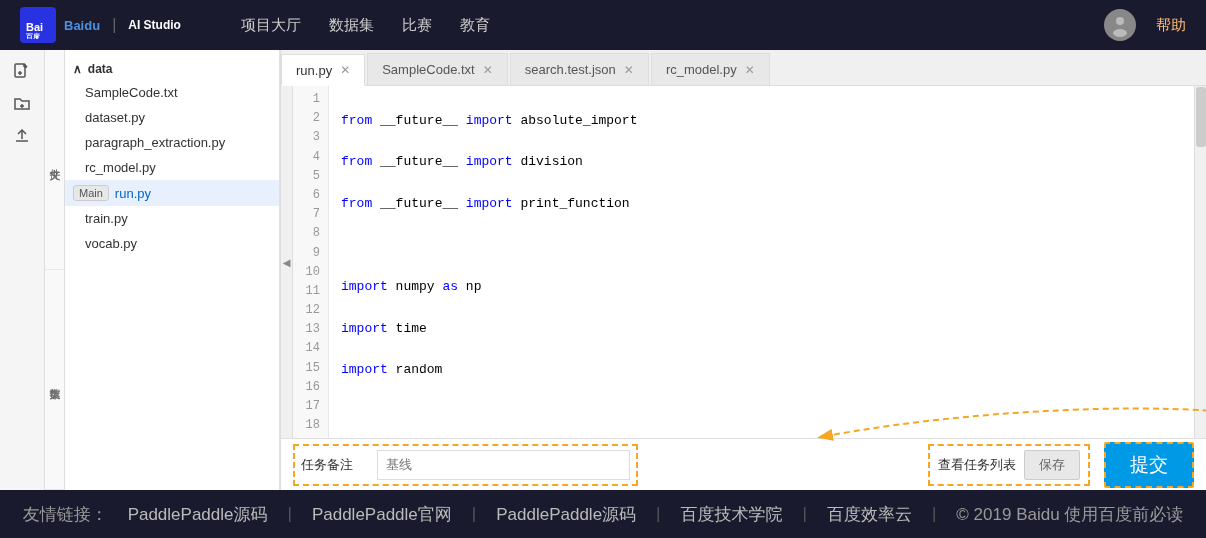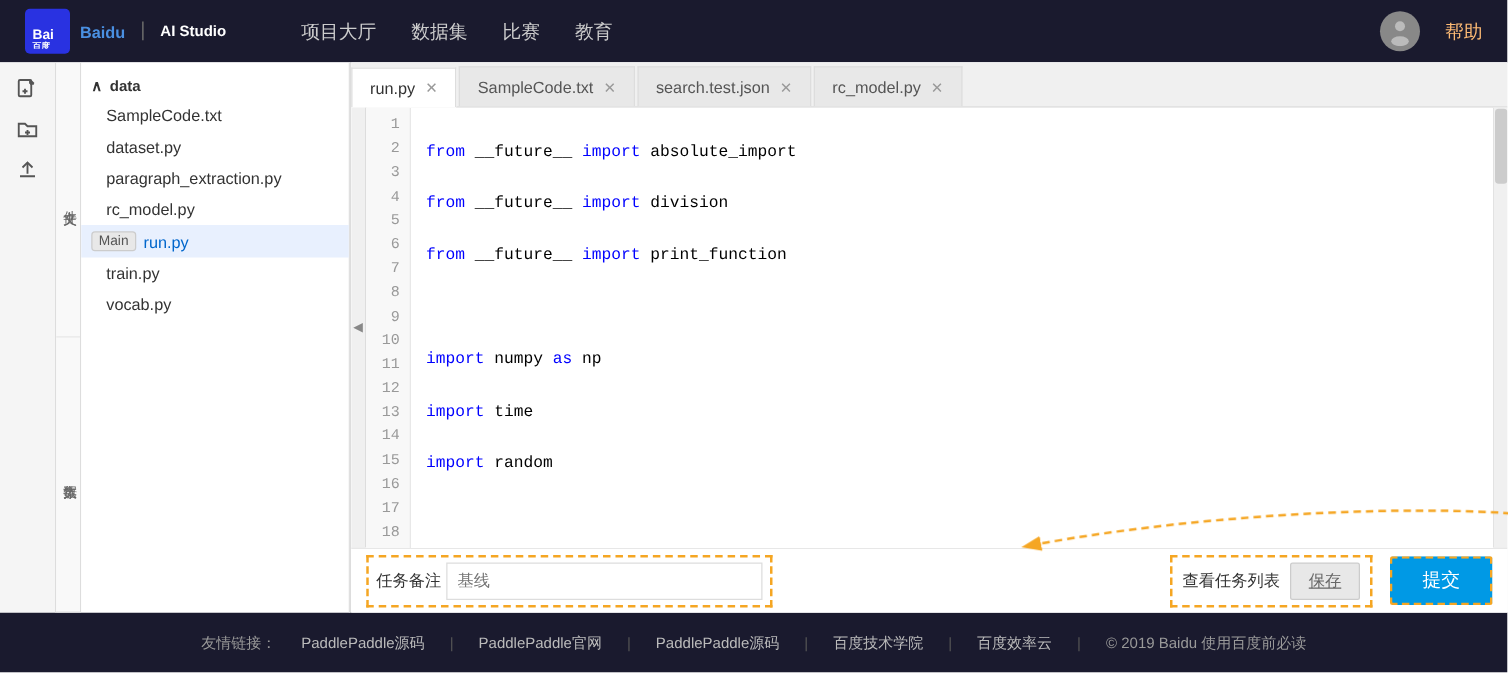--- a/index.html
+++ b/index.html
@@ -214,21 +214,21 @@
     }
 
     
     .footer {
       height: 48px;
       background: #1a1a2e;
       display: flex;
       align-items: center;
       justify-content: center;
       gap: 20px;
-      font-size: 12px;
+      font-size: 17px;
       color: #999;
     }
     .footer-link { color: #bbb; cursor: pointer; }
     .footer-separator { color: #555; }
 
     .side-icons-col {
       width: 45px;
       background: #f5f5f5;
       border-right: 1px solid #ddd;
       display: flex;
@@ -454,31 +454,31 @@
       </div>
 
       <div class="scrollbar-track">
         <div class="scrollbar-thumb"></div>
       </div>
     </div>
 
     <div class="bottom-toolbar">
 
       <div style="display:flex;align-items:center;gap:0;border:2px dashed #f5a623;padding:4px 6px;background:#fff;">
-        <span style="font-size:13px;color:#333;margin-right:4px;white-space:nowrap;">任务备注</span>
+        <span style="font-size:13px;color:#333;margin-right:24px;white-space:nowrap;">任务备注</span>
         <input type="text" style="width: 253px; height: 30px; border: 1px solid rgb(221, 221, 221); padding: 0px 8px; font-size: 13px; outline: none;" placeholder="基线">
       </div>
 
       <div style="flex:1;"></div>
 
       <div style="display:flex;align-items:center;gap:8px;border:2px dashed #f5a623;padding:4px 8px;background:#fff;">
         <span style="font-size:13px;color:#333;white-space:nowrap;cursor:pointer;">查看任务列表</span>
-        <button style="padding:5px 14px;background:#e8e8e8;border:1px solid #ccc;font-size:13px;color:#666;cursor:pointer;border-radius:2px;text-decoration:underline;">保存</button>
-      </div>
-      <button style="padding:8px 24px;background:#0099e5;color:white;border:none;font-size:15px;cursor:pointer;border-radius:2px;margin-left:4px;border:2px dashed #f5a623;">提交</button>
+        <button style="padding:5px 14px;background:#e8e8e8;border:1px solid #ccc;font-size:13px;color:#666;cursor:pointer;border-radius:2px;">保存</button>
+      </div>
+      <button style="padding:8px 24px;background:#0099e5;color:white;border:none;font-size:19px;cursor:pointer;border-radius:2px;margin-left:4px;border:2px dashed #f5a623;">提交</button>
 
       <svg class="annotation-svg" style="position:absolute;top:-50px;left:340px;width:750px;height:55px;pointer-events:none;">
         <defs>
           <marker id="arrowhead" markerWidth="8" markerHeight="6" refX="6" refY="3" orient="auto">
             <polygon points="0 0, 8 3, 0 6" fill="#f5a623"></polygon>
           </marker>
           <marker id="arrowhead2" markerWidth="8" markerHeight="6" refX="2" refY="3" orient="auto">
             <polygon points="8 0, 0 3, 8 6" fill="#f5a623"></polygon>
           </marker>
         </defs>

